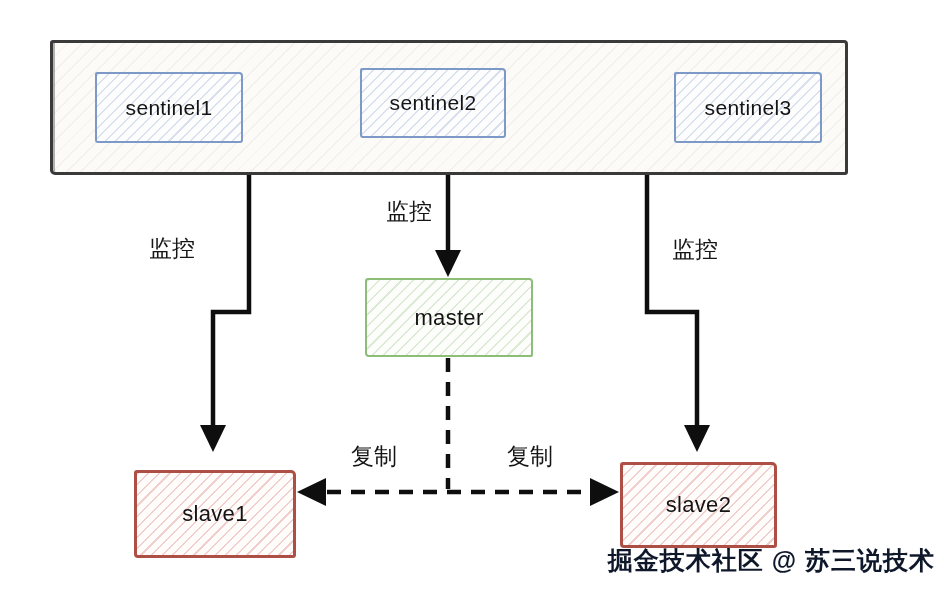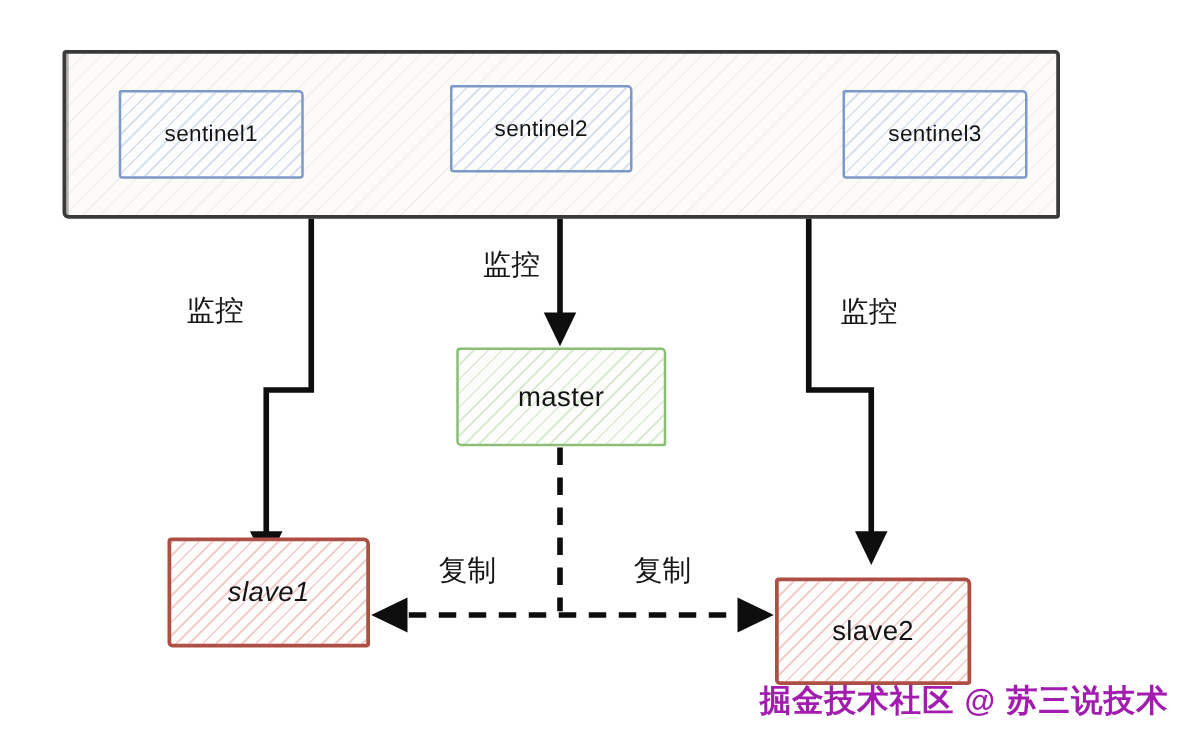--- a/index.html
+++ b/index.html
@@ -29,21 +29,21 @@
       transparent 1.3px, transparent 10px);
     box-shadow: inset 3px 0 0 -1px rgba(60,60,60,0.38);
   }
   
   .node {
     position: absolute;
     display: flex;
     align-items: center;
     justify-content: center;
     color: #141414;
-    font-size: 18px;
+    font-size: 21px;
     letter-spacing: 0.3px;
   }
   .node-blue {
     border: 2px solid var(--sentinel-border, #7c99c7);
     border-radius: 2px 4px 3px 3px;
     background-color: #fdfdfe;
     background-image: repeating-linear-gradient(
       135deg,
       rgba(124,153,199,0.28) 0px, rgba(124,153,199,0.28) 1.5px,
       transparent 1.5px, transparent 7.5px);
@@ -63,21 +63,21 @@
     background-color: #fffcfc;
     background-image: repeating-linear-gradient(
       135deg,
       rgba(214,120,114,0.34) 0px, rgba(214,120,114,0.34) 1.6px,
       transparent 1.6px, transparent 7.5px);
   }
   #node-sentinel1 { left: 95px;  top: 72px;  width: 144px; height: 67px; }
   #node-sentinel2 { left: 360px; top: 68px;  width: 142px; height: 66px; }
   #node-sentinel3 { left: 674px; top: 72px;  width: 144px; height: 67px; }
   #node-master    { left: 365px; top: 278px; width: 164px; height: 75px; font-size: 22px; }
-  #node-slave1    { left: 134px; top: 430px; width: 156px; height: 82px; font-size: 22px; font-style: italic; }
+  #node-slave1    { left: 134px; top: 470px; width: 156px; height: 82px; font-size: 22px; }
   #node-slave2    { left: 620px; top: 452px; width: 151px; height: 80px; font-size: 22px; margin-top: 10px; }
 
   
   svg.connectors {
     position: absolute;
     left: 0; top: 0;
     width: 944px; height: 592px;
     pointer-events: none;
   }
   .arrow-line {
@@ -112,21 +112,21 @@
   #label-replicate-right { left: 507px; top: 441px; }
 
   
   .watermark {
     position: absolute;
     right: 9px;
     top: 544px;
     font-size: 25px;
     font-weight: bold;
     letter-spacing: 1px;
-    color: #a21caf;
+    color: #0f172a;
     text-shadow: 1.5px 1.5px 0 #ffffff, 2.5px 2.5px 1px rgba(255,255,255,0.85);
     white-space: nowrap;
   }
 </style>
 </head>
 <body>
 
 <div class="canvas">
 
   <div class="outer-box"></div>

